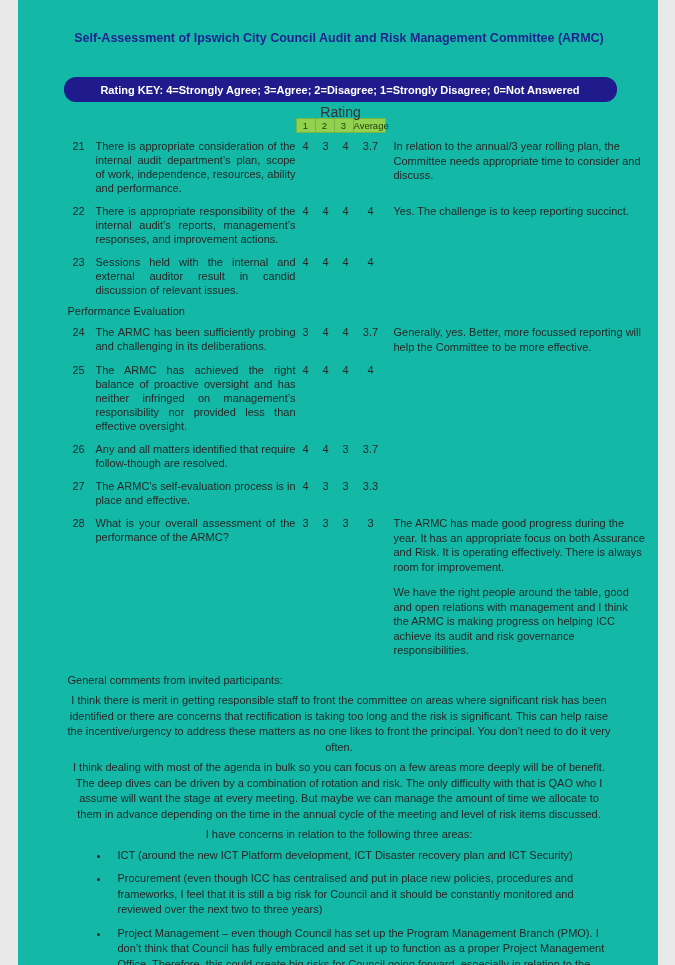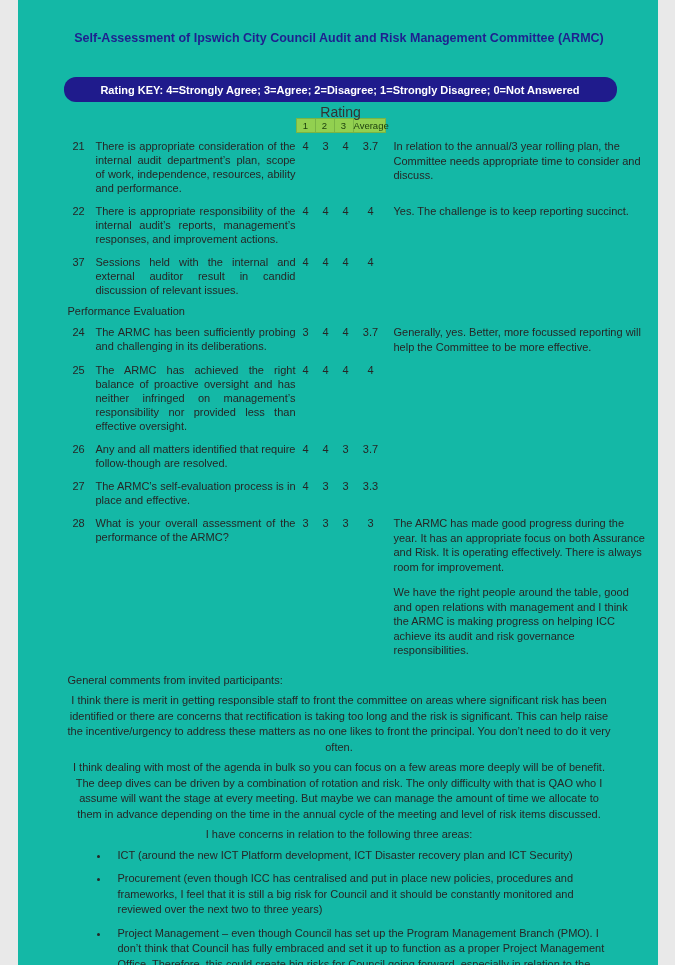--- a/index.html
+++ b/index.html
@@ -135,21 +135,21 @@
       <div class="c-q">There is appropriate responsibility of the internal audit’s reports, management’s responses, and improvement actions.</div>
       <div class="c-r r1">4</div>
       <div class="c-r r2">4</div>
       <div class="c-r r3">4</div>
       <div class="c-avg">4</div>
       <div class="c-com">
             <p>Yes. The challenge is to keep reporting succinct.</p>
           </div>
     </div>
         <div class="t-row">
-      <div class="c-num">37</div>
+      <div class="c-num">23</div>
       <div class="c-q">Sessions held with the internal and external auditor result in candid discussion of relevant issues.</div>
       <div class="c-r r1">4</div>
       <div class="c-r r2">4</div>
       <div class="c-r r3">4</div>
       <div class="c-avg">4</div>
       <div class="c-com"></div>
     </div>
         <div class="section-heading">Performance Evaluation</div>
         <div class="t-row">
       <div class="c-num">24</div>

